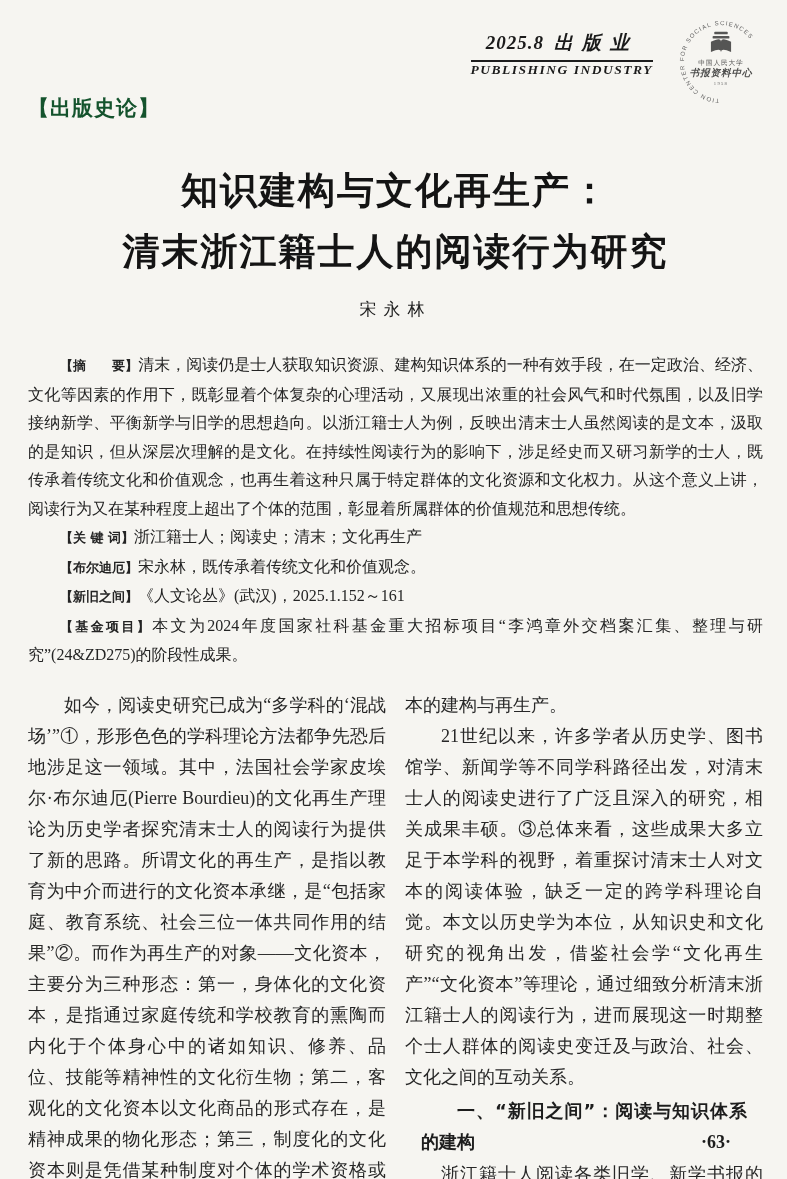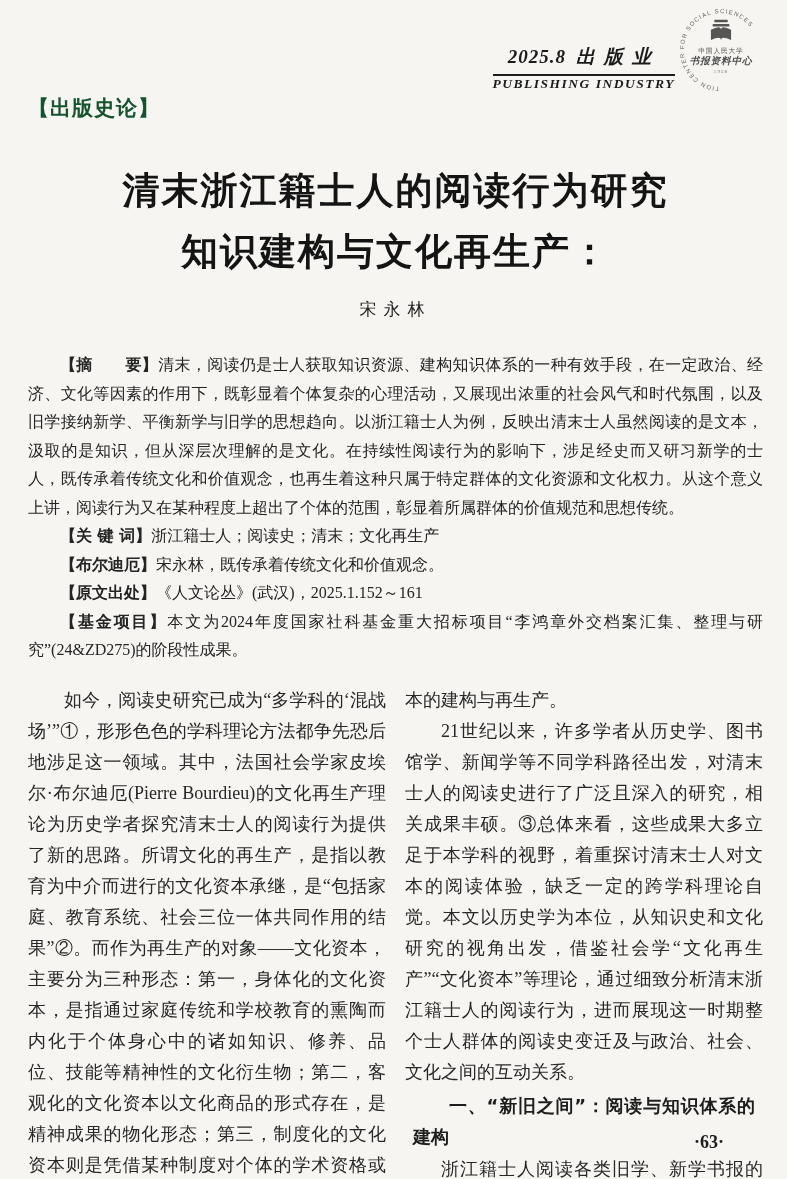--- a/index.html
+++ b/index.html
@@ -2,47 +2,47 @@
 <html><head>
 <meta charset="utf-8">
 <style>
   html,body{margin:0;padding:0;background:#e8e7e4;}
   .page{
     width:787px;height:1179px;position:relative;box-sizing:border-box;
     background:#f6f5f1;padding:0 24px 0 28px;overflow:hidden;
     font-family:"Liberation Serif","DejaVu Serif",serif;color:#262626;
   }
   
-  .masthead{display:flex;justify-content:flex-end;align-items:flex-end;gap:4px;padding-top:20px;height:92px;box-sizing:border-box;}
+  .masthead{display:flex;justify-content:flex-end;align-items:flex-start;gap:26px;padding-top:20px;height:92px;box-sizing:border-box;}
   .mast-text{text-align:center;margin-top:10px;}
   .mast-cn{font-style:italic;font-weight:bold;font-size:19px;letter-spacing:1px;
            border-bottom:2px solid #1d1d1d;padding:0 6px 4px 6px;white-space:nowrap;color:#1b1b1b;}
   .mast-cn .journal{letter-spacing:9px;margin-left:10px;}
   .mast-en{font-style:italic;font-weight:bold;font-size:13.5px;letter-spacing:1.5px;color:#1b1b1b;}
   .seal{width:84px;height:84px;opacity:.8;}
   
   .section-tag{font-family:"DejaVu Sans","Liberation Sans",sans-serif;font-weight:bold;
                font-size:21px;color:#14532d;margin-top:2px;letter-spacing:1px;}
   
   .title{ text-align:center;font-weight:bold;font-size:37px;line-height:61px;
           letter-spacing:2px;color:#141414;margin-top:38px;}
   .author{text-align:center;font-size:17px;letter-spacing:7px;margin-top:16px;color:#222;}
   
   .meta{margin-top:30px;font-size:16px;line-height:28.5px;text-align:justify;color:#242424;}
   .meta p{margin:0;text-indent:2em;}
-  .meta .label{font-weight:bold;font-family:"DejaVu Sans","Liberation Sans",sans-serif;font-size:16px;}
+  .meta .label{font-weight:bold;font-family:"DejaVu Sans","Liberation Sans",sans-serif;font-size:13px;}
   
   .columns{display:flex;gap:19px;margin-top:20px;}
   .col{width:358px;font-size:18px;line-height:31px;text-align:justify;color:#272727;}
   .col p{margin:0;}
   .indent{text-indent:2em;}
-  .col h3{font-size:18px;margin:2px 8px;text-indent:2em;font-weight:bold;
+  .col h3{font-size:18px;margin:2px 16px;text-indent:2em;font-weight:bold;
           font-family:"DejaVu Sans","Liberation Sans",sans-serif;color:#1d1d1d;}
   
-  .page-num{position:absolute;right:63px;bottom:26px;font-weight:bold;font-size:18px;color:#1c1c1c;text-align:right;}
+  .page-num{position:absolute;right:56px;bottom:26px;font-weight:bold;font-size:18px;color:#1c1c1c;text-align:right;}
 </style>
 </head>
 <body>
 
 <div class="page">
 
   <header class="masthead">
     <div class="mast-text">
       <div class="mast-cn">
         <span>2025.8</span><span class="journal">出版业</span>
@@ -63,30 +63,30 @@
       </g>
       <text x="50" y="53" text-anchor="middle" font-size="8" letter-spacing="1" fill="#2e2e2e">中国人民大学</text>
       <text x="50" y="67" text-anchor="middle" font-size="11.5" font-style="italic" font-weight="bold" letter-spacing="1" fill="#242424">书报资料中心</text>
       <text x="50" y="77" text-anchor="middle" font-size="5.5" letter-spacing="1.5" fill="#3a3a3a">1958</text>
     </svg>
   </header>
 
   <div class="section-tag">【出版史论】</div>
 
   <h1 class="title" style="margin-bottom:0;">
+    <div>知识建构与文化再生产：</div>
     <div>清末浙江籍士人的阅读行为研究</div>
-    <div>知识建构与文化再生产：</div>
   </h1>
   <div class="author">宋永林</div>
 
   <section class="meta">
     <p><span class="label">【摘　　要】</span><span>清末，阅读仍是士人获取知识资源、建构知识体系的一种有效手段，在一定政治、经济、文化等因素的作用下，既彰显着个体复杂的心理活动，又展现出浓重的社会风气和时代氛围，以及旧学接纳新学、平衡新学与旧学的思想趋向。以浙江籍士人为例，反映出清末士人虽然阅读的是文本，汲取的是知识，但从深层次理解的是文化。在持续性阅读行为的影响下，涉足经史而又研习新学的士人，既传承着传统文化和价值观念，也再生着这种只属于特定群体的文化资源和文化权力。从这个意义上讲，阅读行为又在某种程度上超出了个体的范围，彰显着所属群体的价值规范和思想传统。</span></p>
     <p><span class="label">【关 键 词】</span><span>浙江籍士人；阅读史；清末；文化再生产</span></p>
     <p><span class="label">【布尔迪厄】</span><span>宋永林，既传承着传统文化和价值观念。</span></p>
-    <p><span class="label">【原文出处】</span><span>《人文论丛》(武汉)，2025.1.152～161</span></p>
+    <p><span class="label">【新旧之间】</span><span>《人文论丛》(武汉)，2025.1.152～161</span></p>
     <p><span class="label">【基金项目】</span><span>本文为2024年度国家社科基金重大招标项目“李鸿章外交档案汇集、整理与研究”(24&amp;ZD275)的阶段性成果。</span></p>
   </section>
 
   <section class="columns">
     <div class="col">
       <p class="indent">如今，阅读史研究已成为“多学科的‘混战场’”①，形形色色的学科理论方法都争先恐后地涉足这一领域。其中，法国社会学家皮埃尔·布尔迪厄(Pierre Bourdieu)的文化再生产理论为历史学者探究清末士人的阅读行为提供了新的思路。所谓文化的再生产，是指以教育为中介而进行的文化资本承继，是“包括家庭、教育系统、社会三位一体共同作用的结果”②。而作为再生产的对象——文化资本，主要分为三种形态：第一，身体化的文化资本，是指通过家庭传统和学校教育的熏陶而内化于个体身心中的诸如知识、修养、品位、技能等精神性的文化衍生物；第二，客观化的文化资本以文化商品的形式存在，是精神成果的物化形态；第三，制度化的文化资本则是凭借某种制度对个体的学术资格或文化程度进行确认。在清末士人的阅读行为中，体现了对这三种形态的文化资</p>
     </div>
     <div class="col">
       <p>本的建构与再生产。</p>
       <p class="indent">21世纪以来，许多学者从历史学、图书馆学、新闻学等不同学科路径出发，对清末士人的阅读史进行了广泛且深入的研究，相关成果丰硕。③总体来看，这些成果大多立足于本学科的视野，着重探讨清末士人对文本的阅读体验，缺乏一定的跨学科理论自觉。本文以历史学为本位，从知识史和文化研究的视角出发，借鉴社会学“文化再生产”“文化资本”等理论，通过细致分析清末浙江籍士人的阅读行为，进而展现这一时期整个士人群体的阅读史变迁及与政治、社会、文化之间的互动关系。</p>

